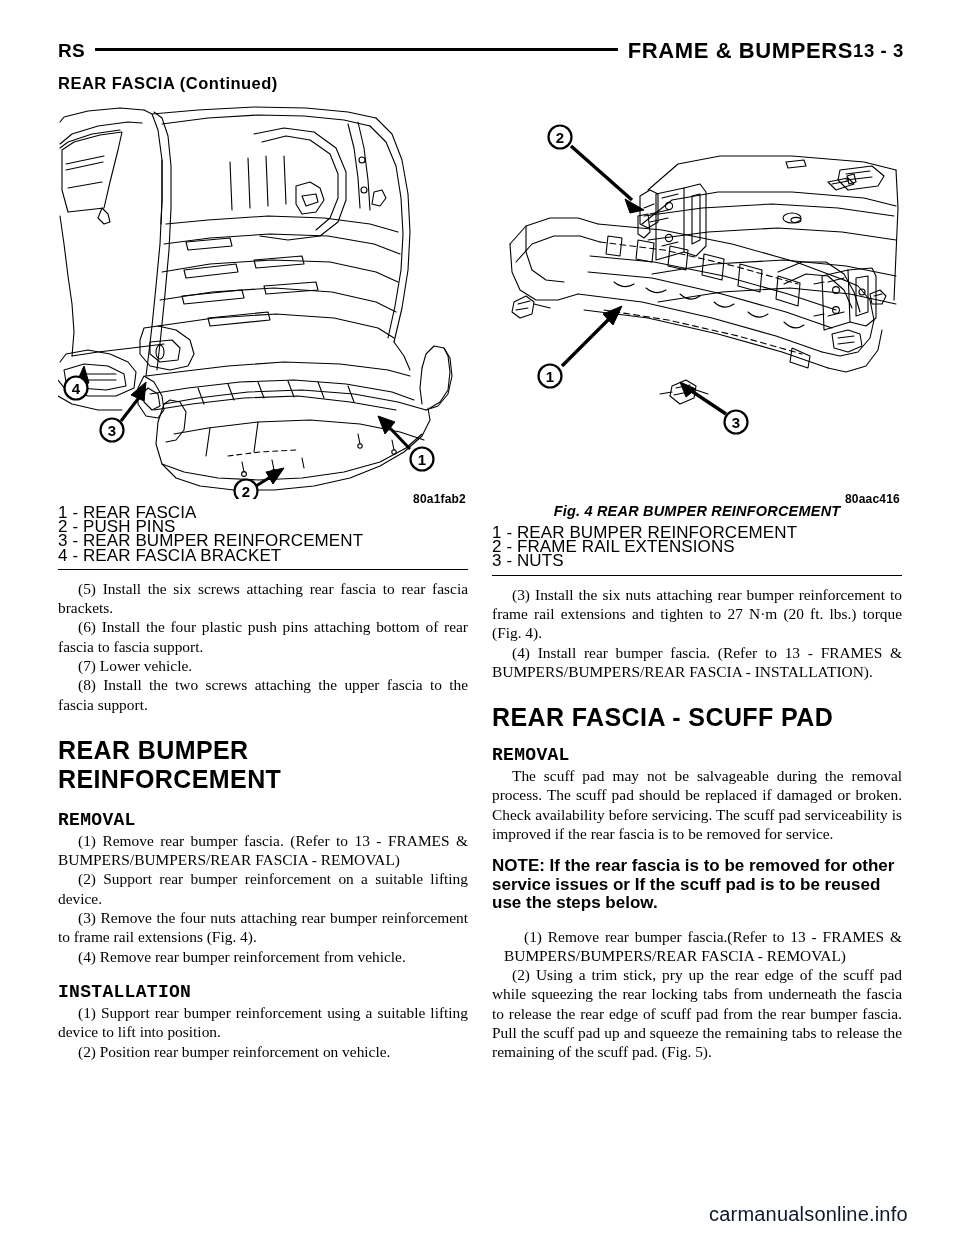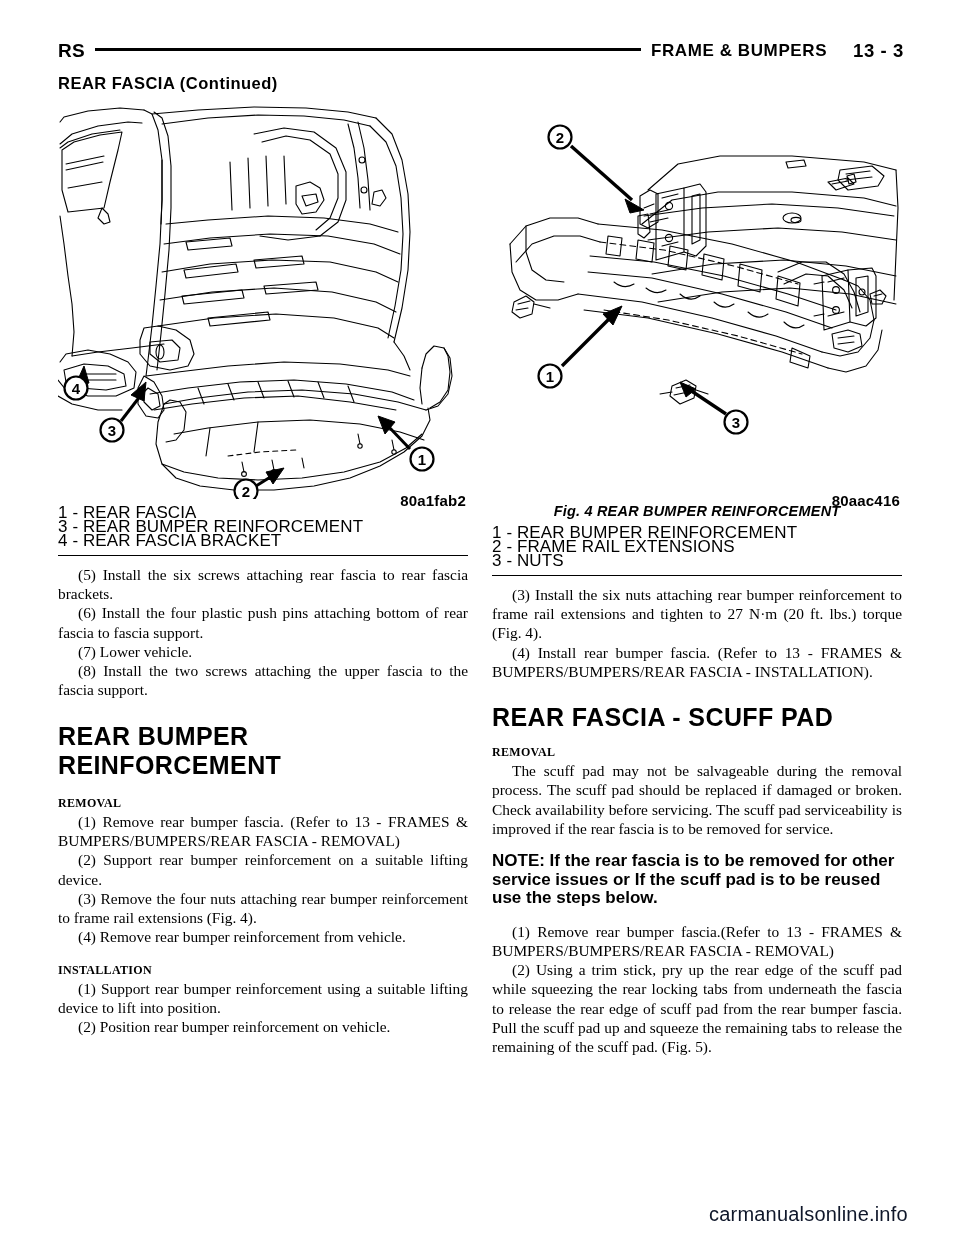--- a/index.html
+++ b/index.html
@@ -43,30 +43,29 @@
   }
   .header-rule {
     flex: 1 1 auto;
     height: 0;
     border-top: 3px solid #000;
     margin: 0 10px 3px 10px;
   }
   .header-title {
     font-family: "Liberation Sans", sans-serif;
     font-weight: bold;
-    font-size: 17px;
+    font-size: 22px;
     letter-spacing: 0.6px;
     white-space: nowrap;
   }
   .header-page {
     font-family: "Liberation Sans", sans-serif;
     font-weight: bold;
     font-size: 18.5px;
     letter-spacing: 0.6px;
-    margin-left: 26px;
     white-space: nowrap;
   }
 
   .continued {
     position: absolute;
     left: 58px;
     top: 74px;
     font-family: "Liberation Sans", sans-serif;
     font-weight: bold;
     font-size: 16.5px;
@@ -87,21 +86,21 @@
   .figure-art {
     position: relative;
     width: 410px;
   }
   .figure-art svg { display: block; }
 
   .figure-id {
     position: absolute;
     right: 2px;
     font-family: "Liberation Sans", sans-serif;
-    font-size: 15px;
+    font-size: 12px;
     font-weight: bold;
     letter-spacing: 0.2px;
     color: #000;
   }
 
   .figure-caption {
     text-align: center;
     font-family: "Liberation Sans", sans-serif;
     font-weight: bold;
     font-style: italic;
@@ -140,23 +139,23 @@
 
   h1.sect {
     font-family: "Liberation Sans", sans-serif;
     font-weight: bold;
     font-size: 25px;
     line-height: 29px;
     letter-spacing: 0.4px;
     margin: 22px 0 0 0;
   }
   h2.sub {
-    font-family: Liberation Serif, serif;
-    font-weight: bold;
-    font-size: 12px;
+    font-family: Liberation Mono, monospace;
+    font-weight: bold;
+    font-size: 18px;
     letter-spacing: 0.3px;
     margin: 16px 0 1px 0;
   }
   h2.sub.tight { margin-top: 13px; }
 
   p.note {
     margin: 14px 0 0 0;
     font-family: "Liberation Sans", sans-serif;
     font-weight: bold;
     font-size: 17px;
@@ -327,20 +326,21 @@
             <circle cx="188" cy="387" r="11.5" fill="#fff" stroke="#000" stroke-width="2.2"></circle>
             <text class="callout-text" x="188" y="392.5" text-anchor="middle">2</text>
           </g>
         </svg>
         <span class="figure-id" style="top:388px;">80a1fab2</span>
       </div>
 
 
       <div class="legend">
         <div>1 - REAR FASCIA</div>
+        <div>2 - PUSH PINS</div>
         <div>3 - REAR BUMPER REINFORCEMENT</div>
         <div>4 - REAR FASCIA BRACKET</div>
       </div>
       <hr class="rule-thin">
     </div>
 
     <p class="body first">(5) Install the six screws attaching rear fascia to rear fascia brackets.</p>
     <p class="body">(6) Install the four plastic push pins attaching bottom of rear fascia to fascia support.</p>
     <p class="body">(7) Lower vehicle.</p>
     <p class="body">(8) Install the two screws attaching the upper fascia to the fascia support.</p>
@@ -502,18 +502,18 @@
     <p class="body first">(3) Install the six nuts attaching rear bumper reinforcement to frame rail extensions and tighten to 27 N·m (20 ft. lbs.) torque (Fig. 4).</p>
     <p class="body">(4) Install rear bumper fascia. (Refer to 13 - FRAMES &amp; BUMPERS/BUMPERS/REAR FASCIA - INSTALLATION).</p>
 
     <h1 class="sect">REAR FASCIA - SCUFF PAD</h1>
 
     <h2 class="sub tight">REMOVAL</h2>
     <p class="body">The scuff pad may not be salvageable during the removal process. The scuff pad should be replaced if damaged or broken. Check availability before servicing. The scuff pad serviceability is improved if the rear fascia is to be removed for service.</p>
 
     <p class="note">NOTE: If the rear fascia is to be removed for other service issues or If the scuff pad is to be reused use the steps below.</p>
 
-    <p class="body" style="margin-top:14px;">(1) Remove rear bumper fascia.(Refer to 13 - FRAMES &amp; BUMPERS/BUMPERS/REAR FASCIA - REMOVAL)</p>
+    <p class="body" style="margin-top:14px;margin-left:12px;">(1) Remove rear bumper fascia.(Refer to 13 - FRAMES &amp; BUMPERS/BUMPERS/REAR FASCIA - REMOVAL)</p>
     <p class="body">(2) Using a trim stick, pry up the rear edge of the scuff pad while squeezing the rear locking tabs from underneath the fascia to release the rear edge of scuff pad from the rear bumper fascia. Pull the scuff pad up and squeeze the remaining tabs to release the remaining of the scuff pad. (Fig. 5).</p>
   </div>
 
   <div class="watermark">carmanualsonline.info</div>
 </div>
 
 </body></html>

